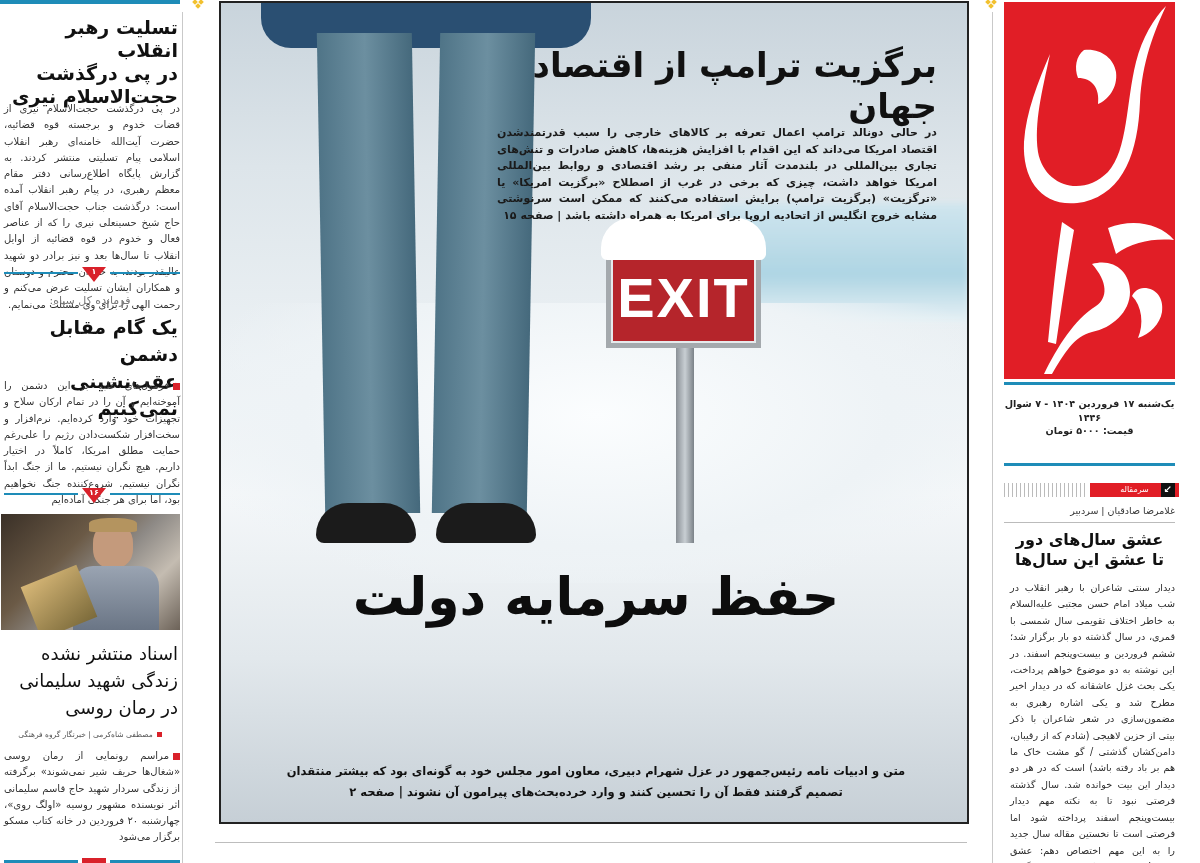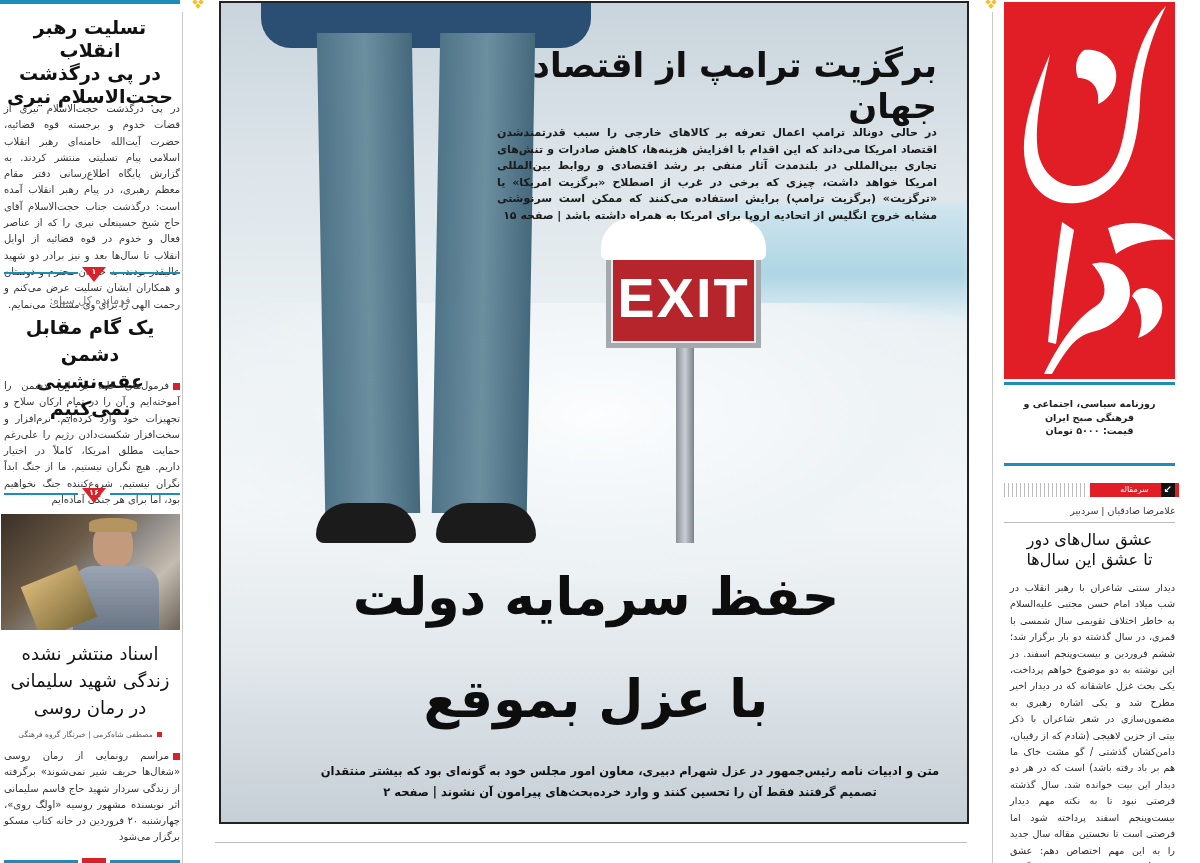--- a/index.html
+++ b/index.html
@@ -6,21 +6,21 @@
   html, body { width: 1200px; height: 863px; overflow: hidden; background: #ffffff; }
   body { position: relative; font-family: "DejaVu Sans", sans-serif; color: #1a1a1a; direction: rtl; }
 
   
   .left-col { position: absolute; left: 0; top: 0; width: 183px; height: 863px; }
   .left-col .topbar { position: absolute; left: 0; top: 0; width: 180px; height: 4px; background: #1e8cb8; }
   .vrule { position: absolute; top: 12px; width: 1px; background: #c9c9c9; }
   .ornament { position: absolute; width: 14px; height: 10px; }
   .ornament span { position: absolute; width: 4px; height: 4px; background: #f2c12e; transform: rotate(45deg); }
 
-  .lh { text-align: center; font-weight: bold; color: #111; line-height: 1.2; }
+  .lh { font-weight: bold; color: #111; line-height: 1.2; }
   .lbody { font-size: 10px; line-height: 16.3px; color: #333; text-align: justify; text-align-last: right; }
 
   .sep { position: absolute; left: 4px; width: 176px; height: 16px; }
   .sep .line { position: absolute; top: 5px; height: 2px; background: #1e8cb8; }
   .sep .tri { position: absolute; left: 78px; top: 0; width: 0; height: 0;
               border-left: 12px solid transparent; border-right: 12px solid transparent; border-top: 15px solid #d9212a; }
   .sep .num { position: absolute; left: 78px; top: 0; width: 24px; text-align: center; font-size: 8px; color: #fff; line-height: 10px; font-weight: bold; }
 
   .red-sq { display: inline-block; width: 7px; height: 7px; background: #d9212a; margin-left: 4px; vertical-align: middle; }
 
@@ -48,42 +48,42 @@
 
   .hero-title { position: absolute; right: 30px; top: 42px; width: 420px; text-align: right;
                 font-size: 34px; font-weight: bold; color: #111; line-height: 1.2; }
   .hero-lead { position: absolute; right: 30px; top: 96px; width: 440px; text-align: justify; text-align-last: right;
                font-size: 11px; line-height: 16.5px; color: #1a1a1a; font-weight: bold; margin-top: 26px; }
 
   .main-head { position: absolute; left: 0; width: 750px; text-align: center; font-weight: 900; color: #0d0d0d;
                font-size: 52px; line-height: 1; letter-spacing: -1px; }
   .main-head.l1 { top: 568px; }
   .main-head.l2 { top: 670px; }
-  .main-lead { position: absolute; left: 0; width: 750px; text-align: center; font-size: 11.5px; line-height: 21px; color: #111; font-weight: bold; top: 758px; margin-left: 34px; }
+  .main-lead { position: absolute; left: 0; width: 750px; text-align: center; font-size: 11.5px; line-height: 21px; color: #111; font-weight: bold; top: 758px; }
 
   .bottom-rule { position: absolute; left: 215px; top: 842px; width: 752px; height: 1px; background: #bdbdbd; }
 
   
   .right-col { position: absolute; left: 975px; top: 0; width: 225px; height: 863px; }
   .right-col .vrule { left: 17px; }
   .masthead { position: absolute; left: 29px; top: 2px; width: 171px; height: 377px; background: #e11e26; overflow: hidden; }
   .masthead-glyph { position: absolute; left: 0; top: 0; width: 171px; height: 377px; }
   .blue-bar { position: absolute; left: 29px; width: 171px; height: 3px; background: #1e8cb8; }
   .issue { position: absolute; left: 29px; top: 397px; width: 171px; text-align: center; font-size: 9.6px; line-height: 13.5px; color: #222; font-weight: bold; }
 
   .editorial-bar { position: absolute; left: 29px; top: 483px; width: 171px; height: 14px; }
   .editorial-bar .ticks { position: absolute; left: 0; top: 0; width: 84px; height: 14px;
         background: repeating-linear-gradient(90deg, #bbbbbb 0 1px, transparent 1px 4px); }
   .editorial-bar .label { position: absolute; left: 86px; top: 0; width: 89px; height: 14px; background: #e11e26; color: #fff;
         font-size: 8px; line-height: 14px; text-align: center; }
   .editorial-bar .arrow { position: absolute; right: 0; top: 0; width: 14px; height: 14px; background: #111; color: #fff;
         font-size: 10px; line-height: 14px; text-align: center; font-weight: bold; }
   .byline { position: absolute; left: 29px; top: 505px; width: 171px; text-align: right; font-size: 9.5px; color: #333; }
   .byline-rule { position: absolute; left: 29px; top: 522px; width: 171px; height: 1px; background: #bbb; }
-  .ed-title { position: absolute; left: 29px; top: 530px; width: 171px; text-align: center; font-size: 16px; line-height: 20px; font-weight: normal; color: #111; }
+  .ed-title { position: absolute; left: 29px; top: 530px; width: 171px; text-align: center; font-size: 16px; line-height: 20px; font-weight: bold; color: #111; }
   .ed-body { position: absolute; left: 35px; top: 580px; width: 165px; font-size: 9.6px; line-height: 16.4px; color: #2a2a2a; text-align: justify; text-align-last: right; }
 </style>
 </head>
 <body>
 
 <div class="left-col">
   <div class="topbar"></div>
   <div class="vrule" style="left:182px; height:851px;"></div>
   <div class="ornament" style="left:193px; top:0;">
     <span style="left:0;top:0"></span>
@@ -158,21 +158,20 @@
   <div class="sign-post"></div>
   <div class="sign">
     <span class="sign-text">EXIT</span>
   </div>
   <div class="sign-snow"></div>
 
   <div class="hero-title">برگزیت ترامپ از اقتصاد جهان</div>
   <div class="hero-lead">در حالی دونالد ترامپ اعمال تعرفه بر کالاهای خارجی را سبب قدرتمندشدن اقتصاد امریکا می‌داند که این اقدام با افزایش هزینه‌ها، کاهش صادرات و تنش‌های تجاری بین‌المللی در بلندمدت آثار منفی بر رشد اقتصادی و روابط بین‌المللی امریکا خواهد داشت، چیزی که برخی در غرب از اصطلاح «برگزیت امریکا» یا «ترگزیت» (برگزیت ترامپ) برایش استفاده می‌کنند که ممکن است سرنوشتی مشابه خروج انگلیس از اتحادیه اروپا برای امریکا به همراه داشته باشد | صفحه ۱۵</div>
 
   <div class="main-head l1">حفظ سرمایه دولت</div>
-  <div class="main-head l2">با عزل بموقع</div>
   <div class="main-lead">
     <div>متن و ادبیات نامه رئیس‌جمهور در عزل شهرام دبیری، معاون امور مجلس خود به گونه‌ای بود که بیشتر منتقدان</div>
     <div>تصمیم گرفتند فقط آن را تحسین کنند و وارد خرده‌بحث‌های پیرامون آن نشوند | صفحه ۲</div>
   </div>
 </div>
 <div class="bottom-rule"></div>
 
 <div class="right-col">
   <div class="vrule" style="height:863px;"></div>
   <div class="ornament" style="left:11px; top:0;">
@@ -186,21 +185,21 @@
       <path d="M162 4 C150 30 138 60 136 100 C134 150 120 190 80 200 C40 208 18 180 20 140 C22 110 34 80 46 52 C38 90 30 120 34 150 C40 184 78 196 104 170 C124 148 122 100 132 60 C138 36 150 16 162 4 Z" fill="#ffffff"></path>
       <path d="M80 48 C96 46 110 56 112 70 C114 86 104 98 94 102 C96 86 88 76 74 76 C70 66 72 54 80 48 Z" fill="#ffffff"></path>
       <path d="M58 220 C52 260 48 300 44 340 L52 342 C58 300 64 262 70 228 Z" fill="#ffffff"></path>
       <path d="M104 226 C130 216 156 222 170 238 C150 236 128 240 112 252 Z" fill="#ffffff"></path>
       <path d="M88 262 C108 256 126 268 126 290 C126 310 108 326 88 330 C70 334 60 352 48 372 L40 372 C54 344 70 318 92 304 C104 296 104 280 88 262 Z" fill="#ffffff"></path>
       <path d="M140 286 C152 286 160 296 158 310 C156 322 146 332 134 336 C140 322 138 304 128 294 C130 290 134 286 140 286 Z" fill="#ffffff"></path>
     </svg>
   </div>
   <div class="blue-bar" style="top:382px;"></div>
   <div class="issue">
-    <div>روزنامه سیاسی، اجتماعی و فرهنگی صبح ایران</div>
+    <div>یک‌شنبه ۱۷ فروردین ۱۴۰۴ - ۷ شوال ۱۴۴۶</div>
     <div>قیمت: ۵۰۰۰ تومان</div>
   </div>
   <div class="blue-bar" style="top:463px;"></div>
 
   <div class="editorial-bar">
     <div class="ticks"></div>
     <div class="label">سرمقاله</div>
     <div class="arrow">↙</div>
   </div>
   <div class="byline">غلامرضا صادقیان | سردبیر</div>

